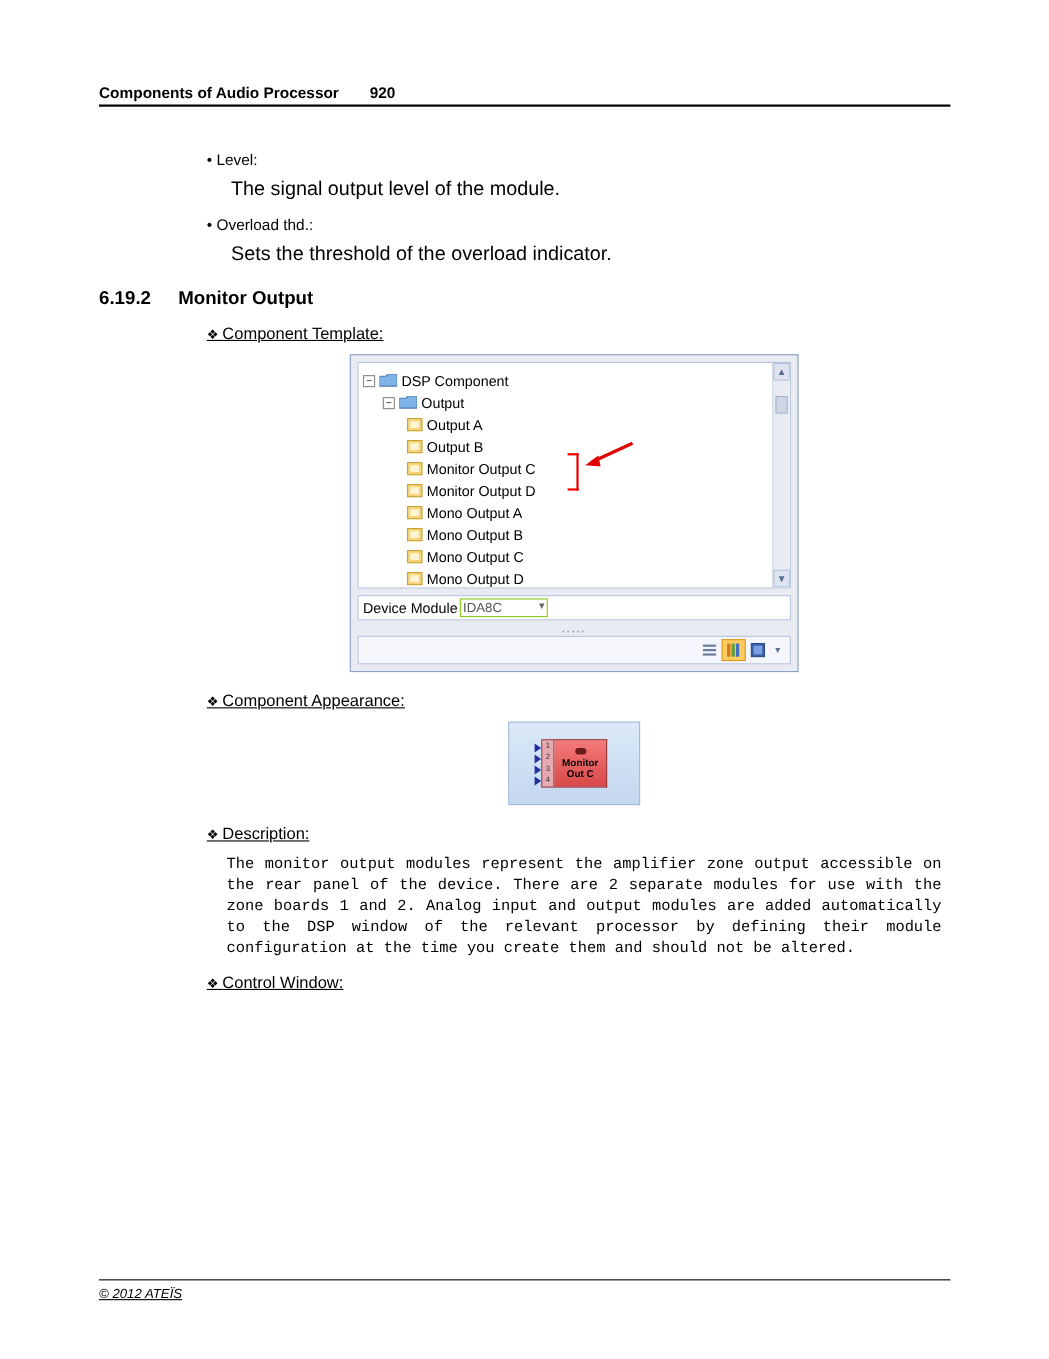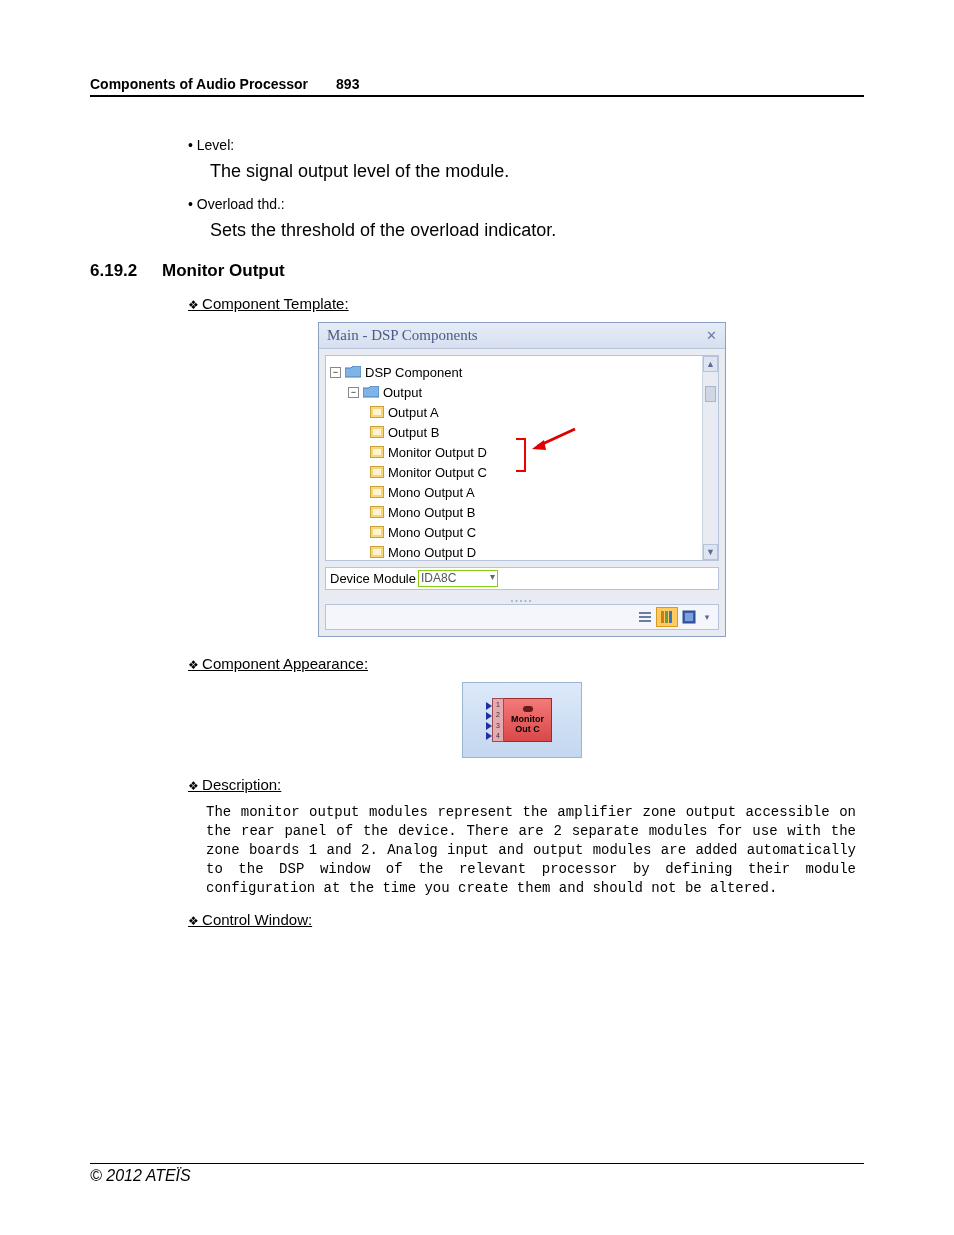--- a/index.html
+++ b/index.html
@@ -267,51 +267,47 @@
   }
 
   .footer {
     position: absolute;
     bottom: 50px;
     left: 90px;
     right: 90px;
     border-top: 1px solid #000;
     padding-top: 3px;
   }
-  .footer-text { font-style: italic; font-size: 16px; }
+  .footer-text { font-style: italic; font-size: 12px; text-decoration: underline; }
 </style>
 </head>
 <body>
 
 <div class="page">
   <div class="header-row">
     <span class="header-title">Components of Audio Processor</span>
-    <span class="page-num">893</span>
+    <span class="page-num">920</span>
   </div>
   <div class="header-line"></div>
 
   <div class="content">
     <div class="bullet-item">Level:</div>
     <div class="bullet-desc">The signal output level of the module.</div>
     <div class="bullet-item">Overload thd.:</div>
     <div class="bullet-desc">Sets the threshold of the overload indicator.</div>
 
     <div class="section-num-title">
       <span class="section-num">6.19.2</span>
       <span class="section-title">Monitor Output</span>
     </div>
 
     <div class="diamond-item">Component Template:</div>
 
     <div class="figure-wrap">
       <div class="panel">
-        <div class="panel-title">
-          <span>Main - DSP Components</span>
-          <span class="panel-close">✕</span>
-        </div>
         <div class="tree-area">
           <div class="tree">
             <div class="tree-row tree-indent-0">
               <span class="tree-toggle">−</span>
               <span class="folder-icon">
                 <svg width="16" height="13">
                     <path d="M0 2 L6 2 L8 0 L16 0 L16 11 L0 11 Z" fill="#7fb4e8" stroke="#4a7cb4"></path>
                   </svg>
               </span>
               <span>DSP Component</span>
@@ -328,25 +324,25 @@
             <div class="tree-row tree-indent-2">
                 <span class="leaf-icon"></span>
                 <span>Output A</span>
               </div>
             <div class="tree-row tree-indent-2">
                 <span class="leaf-icon"></span>
                 <span>Output B</span>
               </div>
             <div class="tree-row tree-indent-2">
                 <span class="leaf-icon"></span>
+                <span>Monitor Output C</span>
+              </div>
+            <div class="tree-row tree-indent-2">
+                <span class="leaf-icon"></span>
                 <span>Monitor Output D</span>
-              </div>
-            <div class="tree-row tree-indent-2">
-                <span class="leaf-icon"></span>
-                <span>Monitor Output C</span>
               </div>
             <div class="tree-row tree-indent-2">
                 <span class="leaf-icon"></span>
                 <span>Mono Output A</span>
               </div>
             <div class="tree-row tree-indent-2">
                 <span class="leaf-icon"></span>
                 <span>Mono Output B</span>
               </div>
             <div class="tree-row tree-indent-2">

